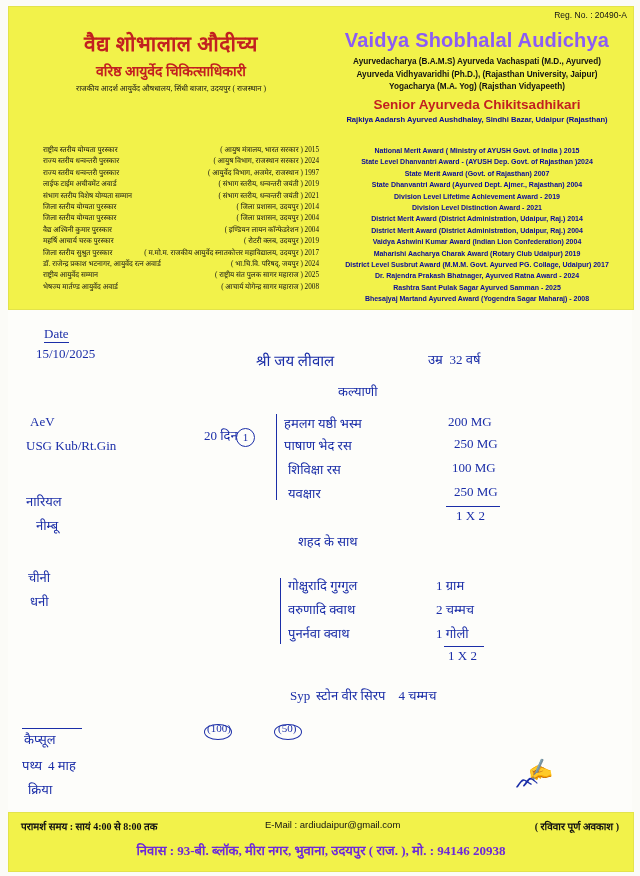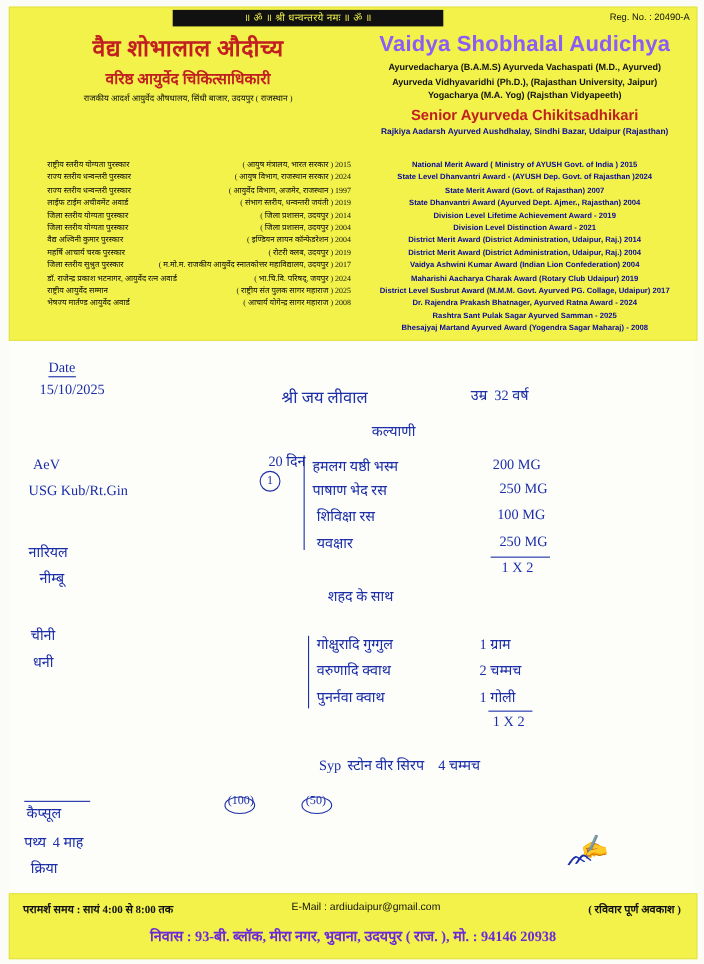--- a/index.html
+++ b/index.html
@@ -126,21 +126,20 @@
   }
 </style>
 </head>
 <body>
 
 <div class="page">
 
   <div class="letterhead">
 
     <div class="topstrip">
-      <div class="blackbar">॥ ॐ ॥ श्री धन्वन्तरये नमः ॥ ॐ ॥</div>
       <div class="regno">Reg. No. : 20490-A</div>
     </div>
 
     <div class="hdr-left">
       <div class="name-hi">वैद्य शोभालाल औदीच्य</div>
       <div class="desig-hi">वरिष्ठ आयुर्वेद चिकित्साधिकारी</div>
       <div class="addr-hi">राजकीय आदर्श आयुर्वेद औषधालय, सिंधी बाजार, उदयपुर ( राजस्थान )</div>
     </div>
 
     <div class="hdr-right">
@@ -163,20 +162,24 @@
           <span class="t">राज्य स्तरीय धन्वन्तरी पुरस्कार</span>
           <span class="y">( आयुष विभाग, राजस्थान सरकार ) 2024</span>
         </div>
       <div class="row">
           <span class="t">राज्य स्तरीय धन्वन्तरी पुरस्कार</span>
           <span class="y">( आयुर्वेद विभाग, अजमेर, राजस्थान ) 1997</span>
         </div>
       <div class="row">
           <span class="t">लाईफ टाईम अचीवमेंट अवार्ड</span>
           <span class="y">( संभाग स्तरीय, धन्वन्तरी जयंती ) 2019</span>
+        </div>
+      <div class="row">
+          <span class="t">संभाग स्तरीय विशेष योग्यता सम्मान</span>
+          <span class="y">( संभाग स्तरीय, धन्वन्तरी जयंती ) 2021</span>
         </div>
       <div class="row">
           <span class="t">जिला स्तरीय योग्यता पुरस्कार</span>
           <span class="y">( जिला प्रशासन, उदयपुर ) 2014</span>
         </div>
       <div class="row">
           <span class="t">जिला स्तरीय योग्यता पुरस्कार</span>
           <span class="y">( जिला प्रशासन, उदयपुर ) 2004</span>
         </div>
       <div class="row">
@@ -227,21 +230,21 @@
 
     <div class="hw md ul" style="left:36px;top:16px;">Date</div>
     <div class="hw md" style="left:28px;top:36px;">15/10/2025</div>
 
     <div class="hw lg" style="left:248px;top:40px;">श्री जय लीवाल</div>
     <div class="hw md" style="left:420px;top:40px;">उम्र  32 वर्ष</div>
     <div class="hw md" style="left:330px;top:72px;">कल्याणी</div>
 
     <div class="hw md" style="left:22px;top:104px;">AeV</div>
     <div class="hw md" style="left:18px;top:128px;">USG Kub/Rt.Gin</div>
-    <div class="hw md" style="left:196px;top:100px;margin-left:40px;">20 दिन</div>
+    <div class="hw md" style="left:196px;top:116px;">20 दिन</div>
 
     <div class="hw md" style="left:18px;top:182px;">नारियल</div>
     <div class="hw md" style="left:28px;top:206px;">नीम्बू</div>
     <div class="hw md" style="left:20px;top:258px;">चीनी</div>
     <div class="hw md" style="left:22px;top:282px;">धनी</div>
 
     <div class="circle-num" style="left:228px;top:118px;">1</div>
 
     <div class="vline" style="left:268px;top:104px;height:86px;"></div>
 

